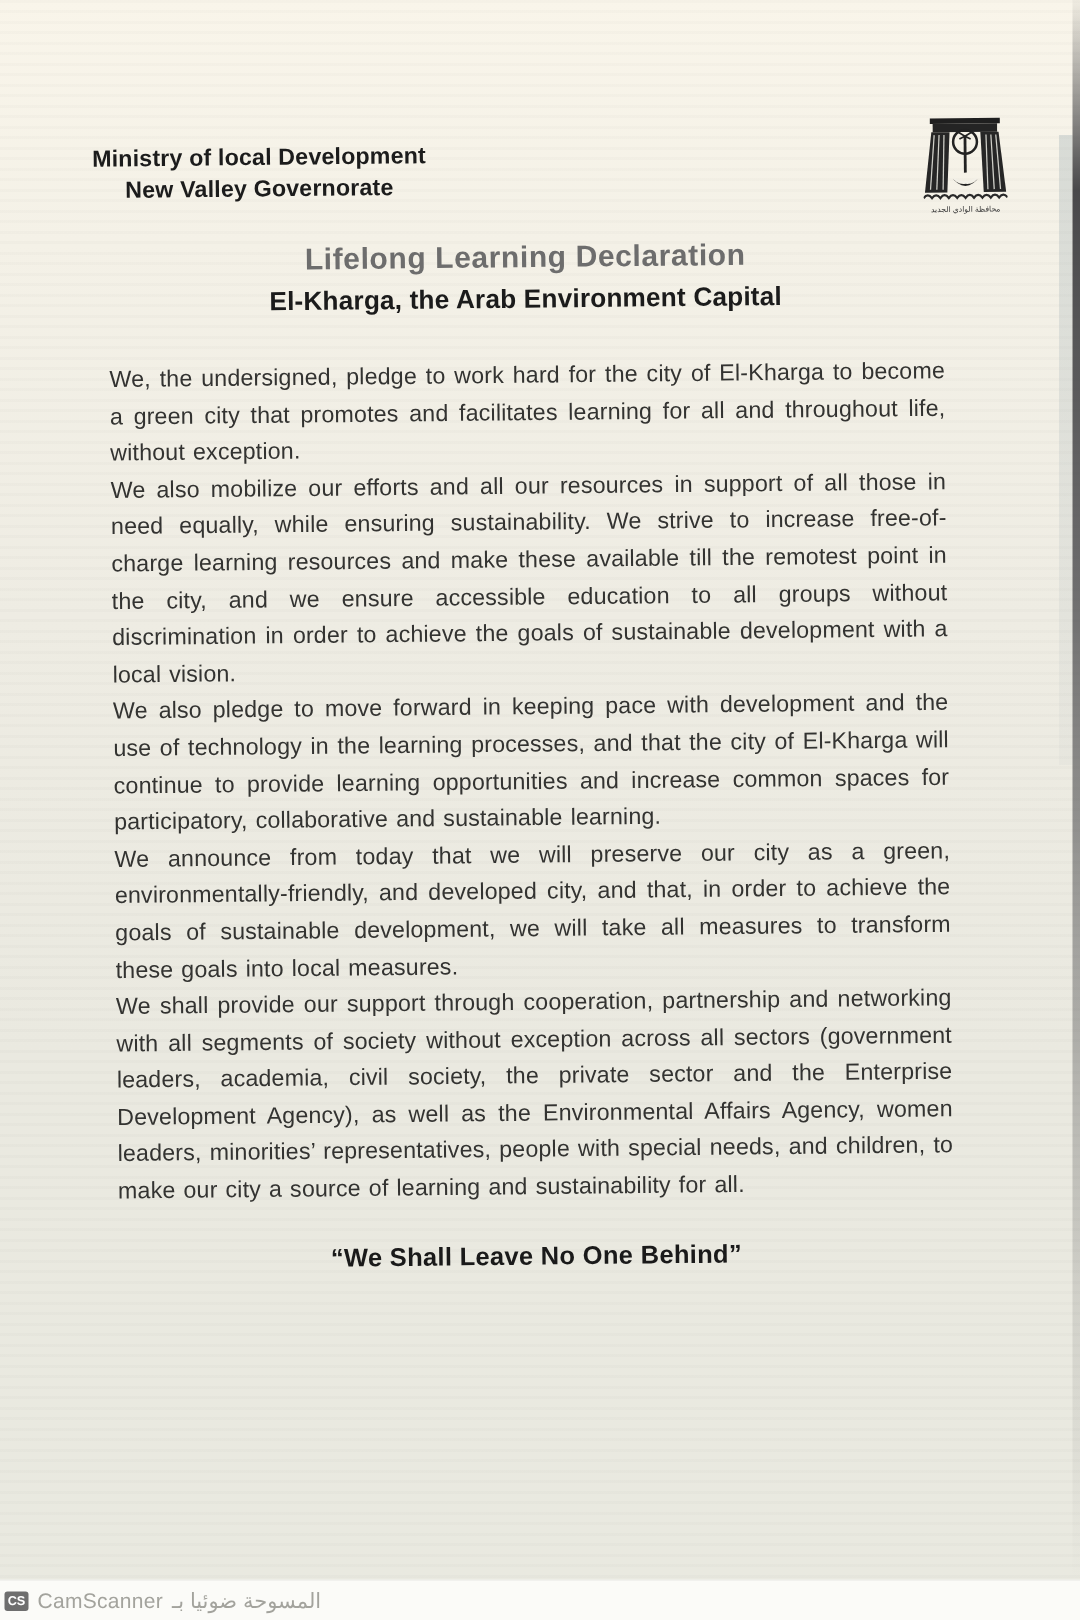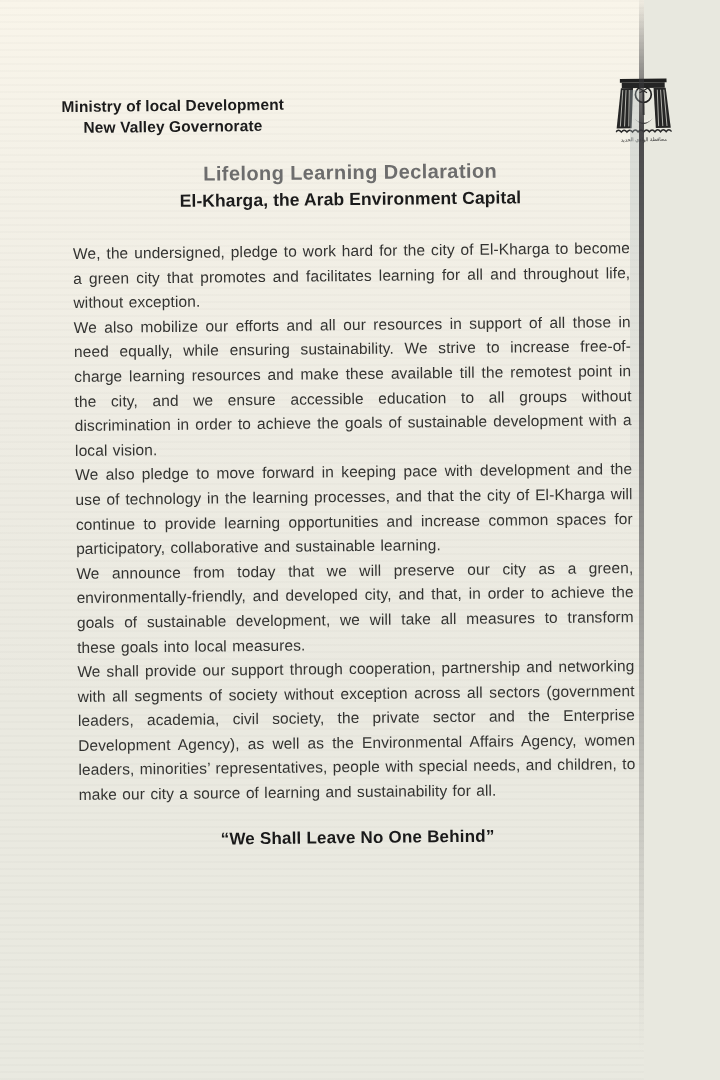--- a/index.html
+++ b/index.html
@@ -4,21 +4,21 @@
 <style>
   html, body { margin: 0; padding: 0; }
   body {
     width: 720px; height: 1080px;
     overflow: hidden;
     font-family: "Liberation Sans", sans-serif;
     background: #e8e8df;
   }
   .photo {
     position: relative;
-    width: 644px; height: 1080px;
+    width: 720px; height: 1080px;
     background: linear-gradient(180deg, #f9f5ea 0%, #f4f1e7 15%, #eeece3 38%, #eae9e0 65%, #e9e9e0 100%);
   }
   
   .photo::before {
     content: "";
     position: absolute; inset: 0;
     background: repeating-linear-gradient(180deg,
       rgba(0,0,0,0.016) 0px, rgba(0,0,0,0.016) 2px,
       rgba(255,255,255,0.012) 2px, rgba(255,255,255,0.012) 7px);
     pointer-events: none;
@@ -184,14 +184,19 @@
       <p>We announce from today that we will preserve our city as a green, environmentally-friendly, and developed city, and that, in order to achieve the goals of sustainable development, we will take all measures to transform these goals into local measures.</p>
       <p>We shall provide our support through cooperation, partnership and networking with all segments of society without exception across all sectors (government leaders, academia, civil society, the private sector and the Enterprise Development Agency), as well as the Environmental Affairs Agency, women leaders, minorities’ representatives, people with special needs, and children, to make our city a source of learning and sustainability for all.</p>
     </div>
 
     <div class="quote">“We Shall Leave No One Behind”</div>
   </div>
 
   <div class="right-edge-soft"></div>
   <div class="right-edge"></div>
 
+  <div class="scanbar">
+    <div class="cs-badge">CS</div>
+    <span class="scan-text">CamScanner</span>
+    <span class="scan-text">المسوحة ضوئيا بـ</span>
+  </div>
 
 </div>
 
 </body></html>

